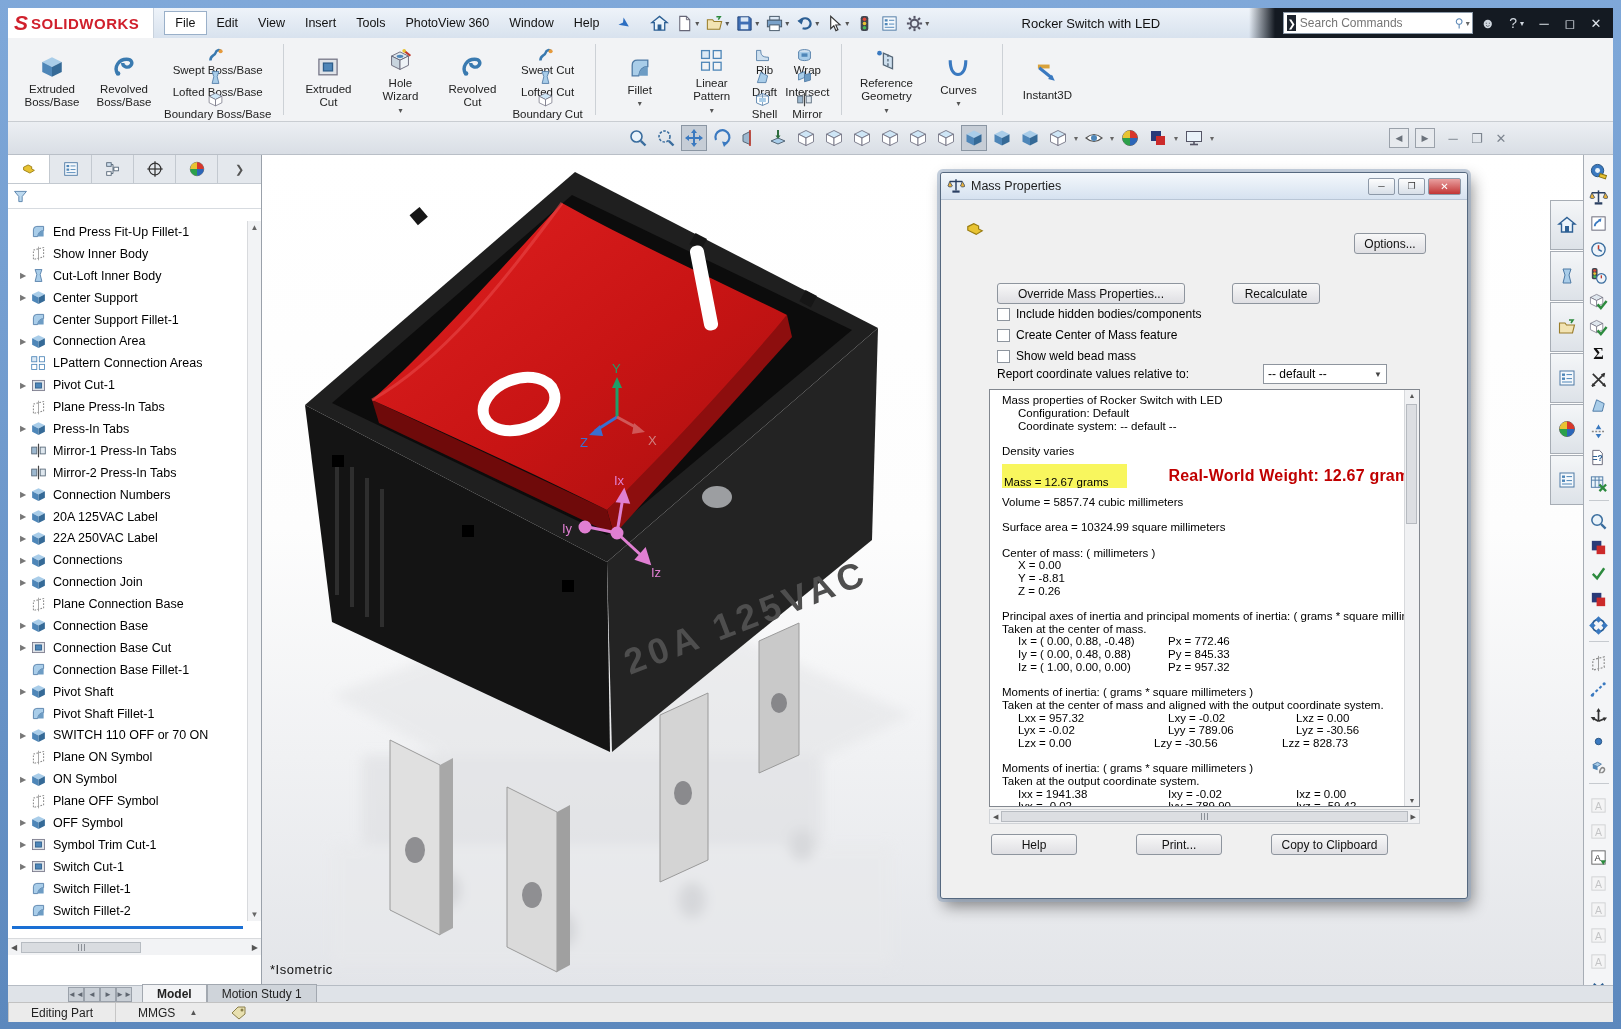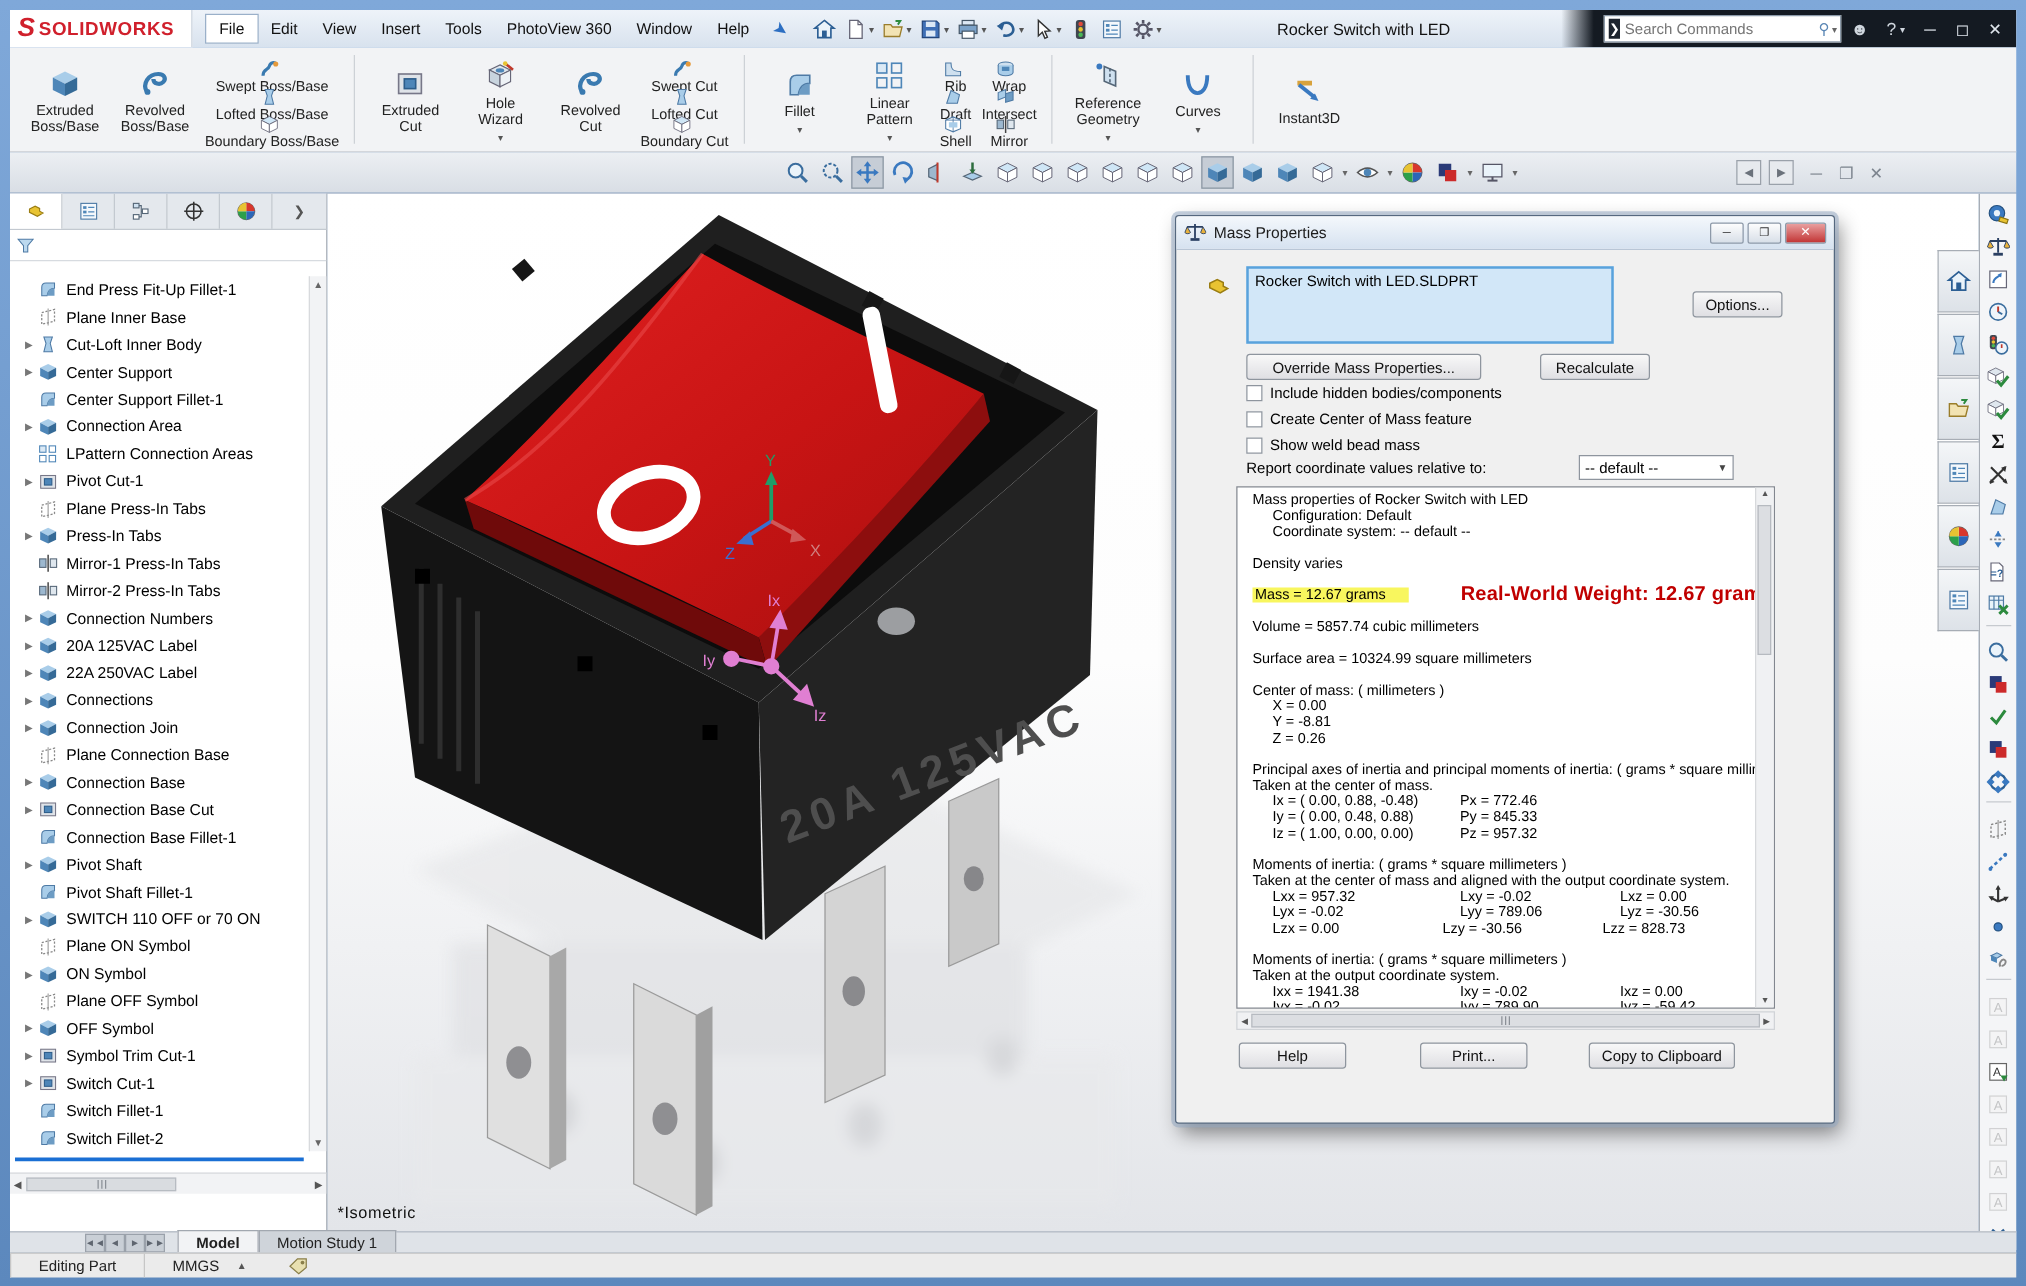--- a/index.html
+++ b/index.html
@@ -105,21 +105,21 @@
   #btn-override { left:56px; top:110px; width:188px;}
   #btn-recalc { left:291px; top:110px; width:88px;}
   .chk-row { position:absolute; left:56px; display:flex; align-items:center; font-size:12px; color:#000;}
   .chk { width:13px; height:13px; background:#fff; border:1px solid #8e959e; margin-right:6px;}
   #report-row { position:absolute; left:56px; top:194px; font-size:12px; color:#000; display:flex; align-items:center;}
   #report-dd { position:absolute; left:322px; top:191px; width:124px; height:20px; background:#fff; border:1px solid #8e959e; font-size:12px; display:flex; align-items:center; padding:0 4px; justify-content:space-between;}
   #report-dd .dd-caret { font-size:8px; color:#444;}
   #results-box { position:absolute; left:48px; top:216px; width:431px; height:418px; background:#fff; border:1px solid #82878f; overflow:hidden;}
   #results-text { position:absolute; left:0; top:4px; right:15px; bottom:0; overflow:hidden; padding-left:12px;}
   .rline { height:12.7px; font-size:11.5px; color:#000; white-space:nowrap; display:flex; align-items:center;}
-  .rline .hl { background:#f8f65e; padding:0 18px 0 2px; }
+  .rline .hl { background:#f8f65e; padding:12px 18px 0 2px; }
   .rline .ann { color:#c00000; font-weight:bold; font-size:16px; margin-left:42px; letter-spacing:.2px;}
   .rline .c { display:inline-block; }
   #res-vscroll { position:absolute; right:0; top:0; width:15px; bottom:0; background:#f0f1f3; border-left:1px solid #d7d9dc; font-size:7px; color:#555; display:flex; flex-direction:column; align-items:center; justify-content:space-between; padding:2px 0;}
   #res-vscroll .vthumb { width:11px; height:120px; background:#dcdee2; border:1px solid #b6bac0; position:absolute; top:14px; left:1px;}
   #res-hscroll { position:absolute; left:48px; top:636px; width:431px; height:15px; background:#f0f1f3; border:1px solid #d0d3d7; display:flex; align-items:center; font-size:7px; color:#555;}
   #res-hscroll .hthumb { flex:1; height:11px; background:#dcdee2; border:1px solid #b6bac0; margin:0 3px; display:flex; align-items:center; justify-content:center; gap:2px;}
   #res-hscroll .hthumb i { display:block; width:1px; height:7px; background:#8b9097;}
   #btn-help { left:50px; top:661px; width:86px;}
   #btn-print { left:195px; top:661px; width:86px;}
   #btn-copy { left:330px; top:661px; width:117px;}
@@ -650,21 +650,21 @@
           <span>End Press Fit-Up Fillet-1</span>
         </div>
         <div class="trow">
           <span class="exp"></span>
           <span class="t-ico">
             <svg width="17" height="17" viewBox="0 0 20 20">
               <polygon points="4,6 16,3 16,14 4,17" fill="none" stroke="#888" stroke-width="1.2" stroke-dasharray="2,1.6"></polygon>
               <line x1="10" y1="2" x2="10" y2="18" stroke="#999" stroke-width="1"></line>
             </svg>
           </span>
-          <span>Plane Inner Base</span>
+          <span>Show Inner Body</span>
         </div>
         <div class="trow">
           <span class="exp">▶</span>
           <span class="t-ico">
             <svg width="17" height="17" viewBox="0 0 20 20">
               <path d="M6,3 h8 l-2,6 l2,8 h-8 l2,-8 Z" fill="#a9cde9" stroke="#4e7aa5"></path>
             </svg>
           </span>
           <span>Cut-Loft Inner Body</span>
         </div>
@@ -1095,21 +1095,20 @@
         <span class="t">Mass Properties</span>
         <span class="dlg-wb">─</span>
         <span class="dlg-wb">❐</span>
         <span class="dlg-wb close">✕</span>
       </div>
       <span id="dlg-part-ico">
           <svg width="24" height="24" viewBox="0 0 20 20">
             <path d="M4,8 L9,5.5 L13,7.5 L13,10 L16,11.5 L11,14.5 L4,11 Z" fill="#e8c332" stroke="#9a7d12"></path>
           </svg>
         </span>
-      <div id="part-field">Rocker Switch with LED.SLDPRT</div>
       <div class="dlg-btn" id="btn-options">Options...</div>
       <div class="dlg-btn" id="btn-override">Override Mass Properties...</div>
       <div class="dlg-btn" id="btn-recalc">Recalculate</div>
       <div id="chk-container">
           <div class="chk-row" style="top: 134px;">
             <span class="chk"></span>
             <span>Include hidden bodies/components</span>
           </div>
           <div class="chk-row" style="top: 155px;">
             <span class="chk"></span>

